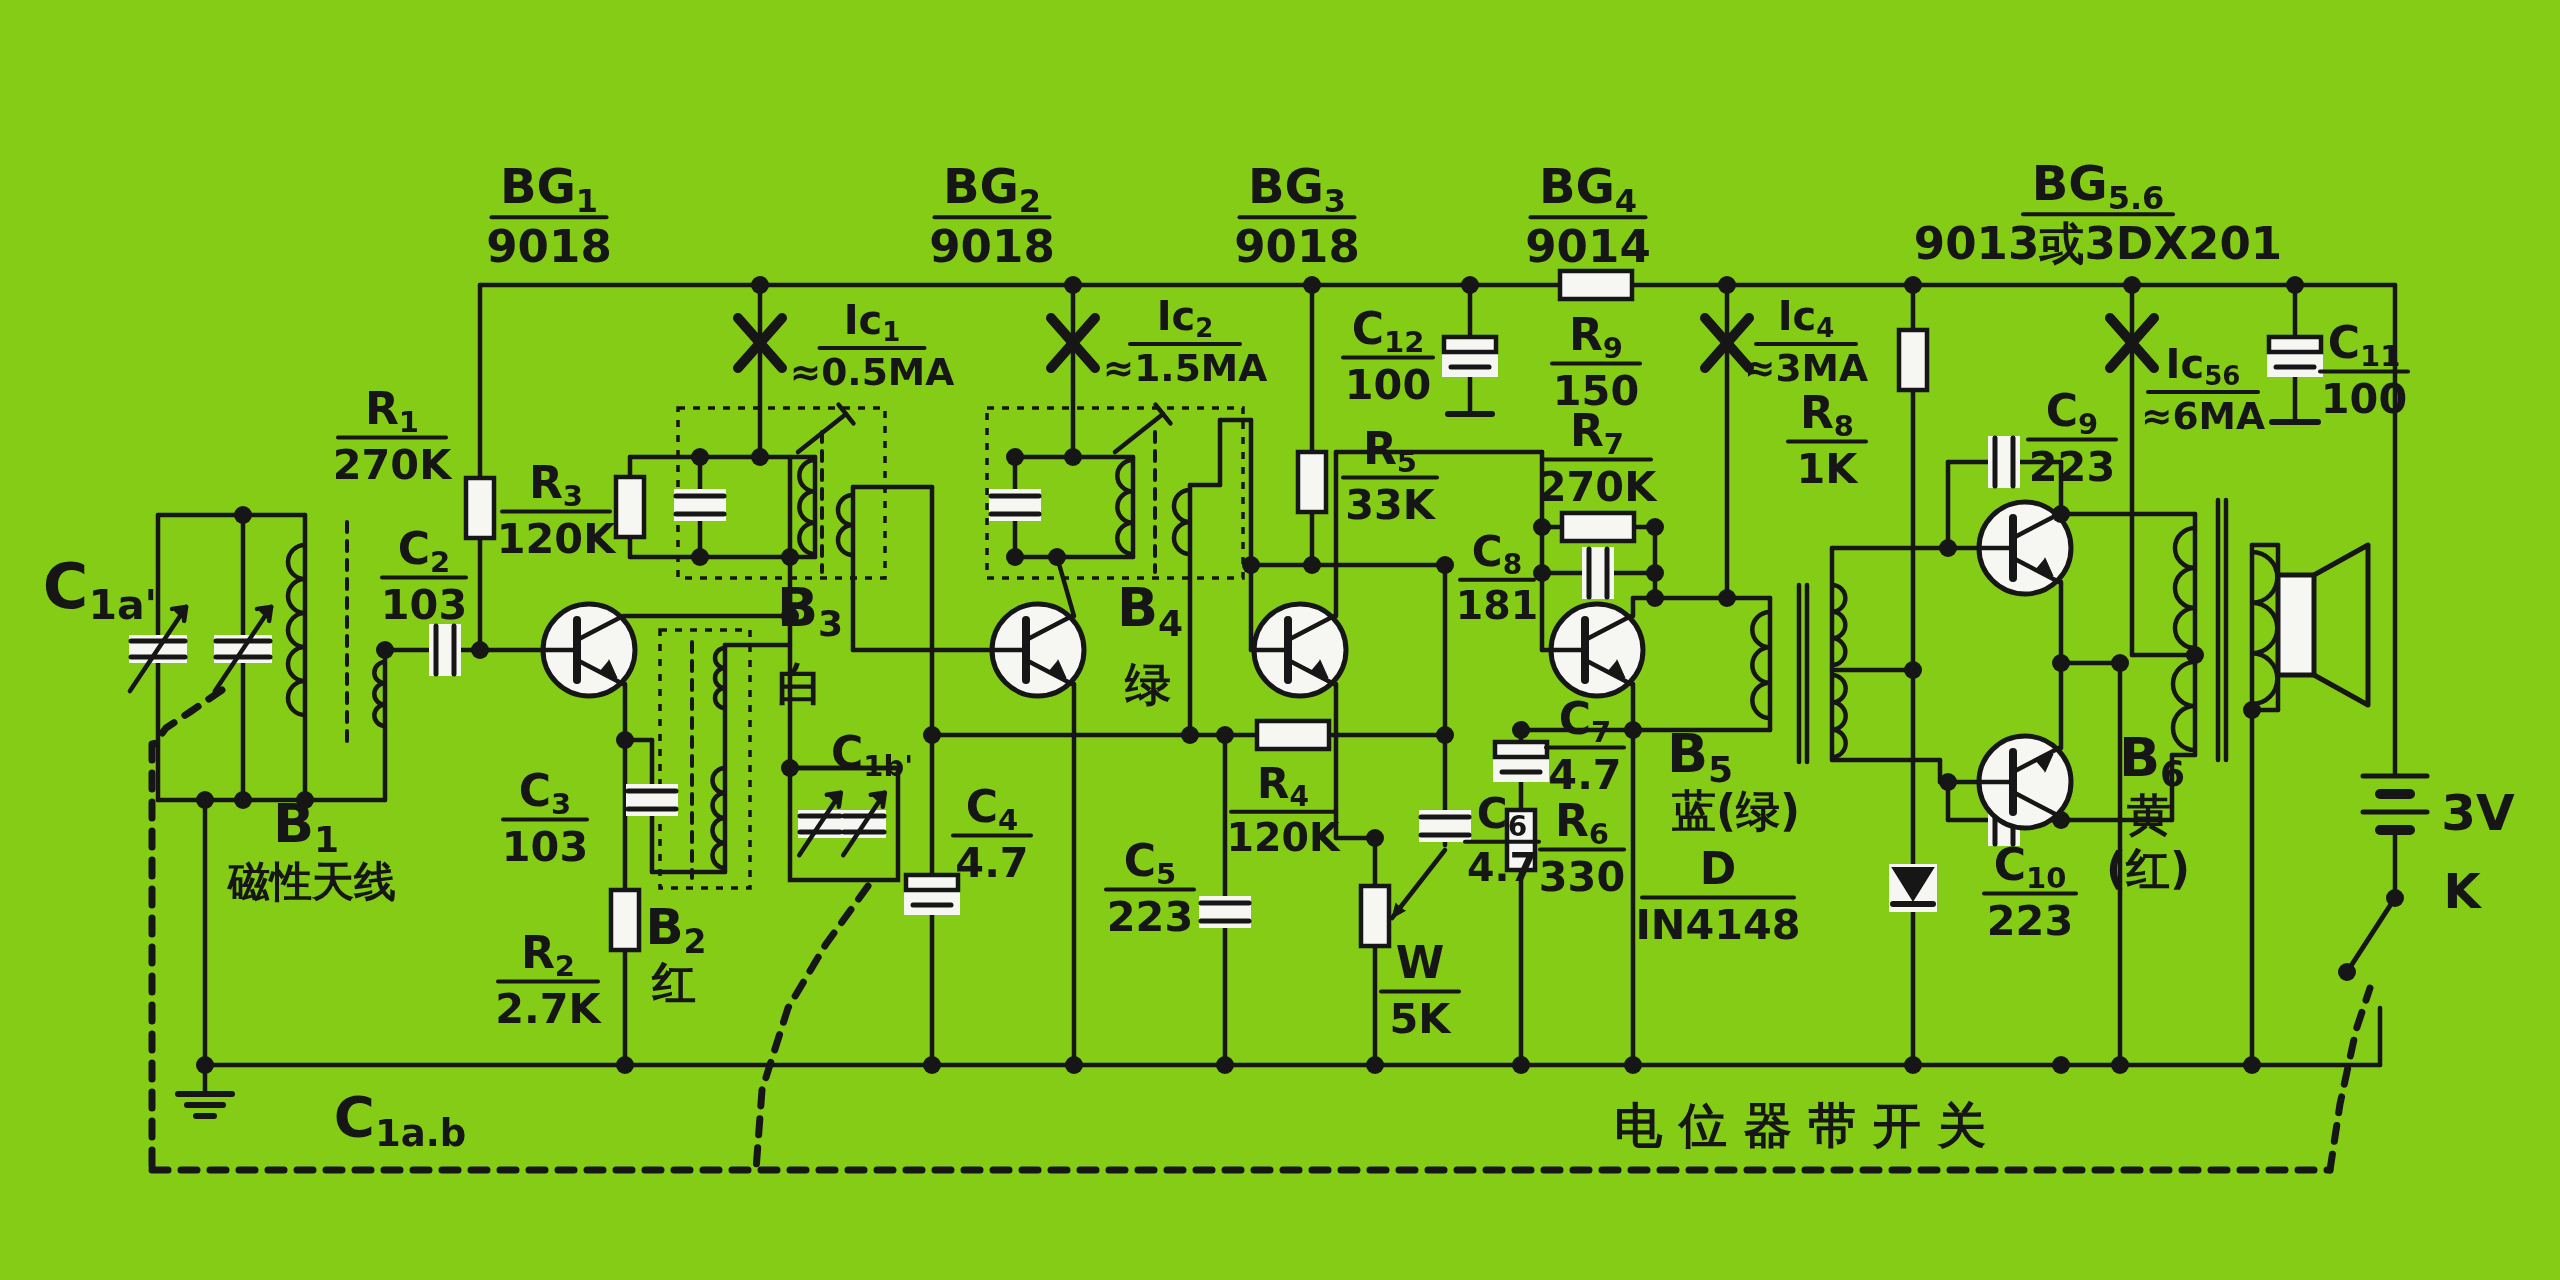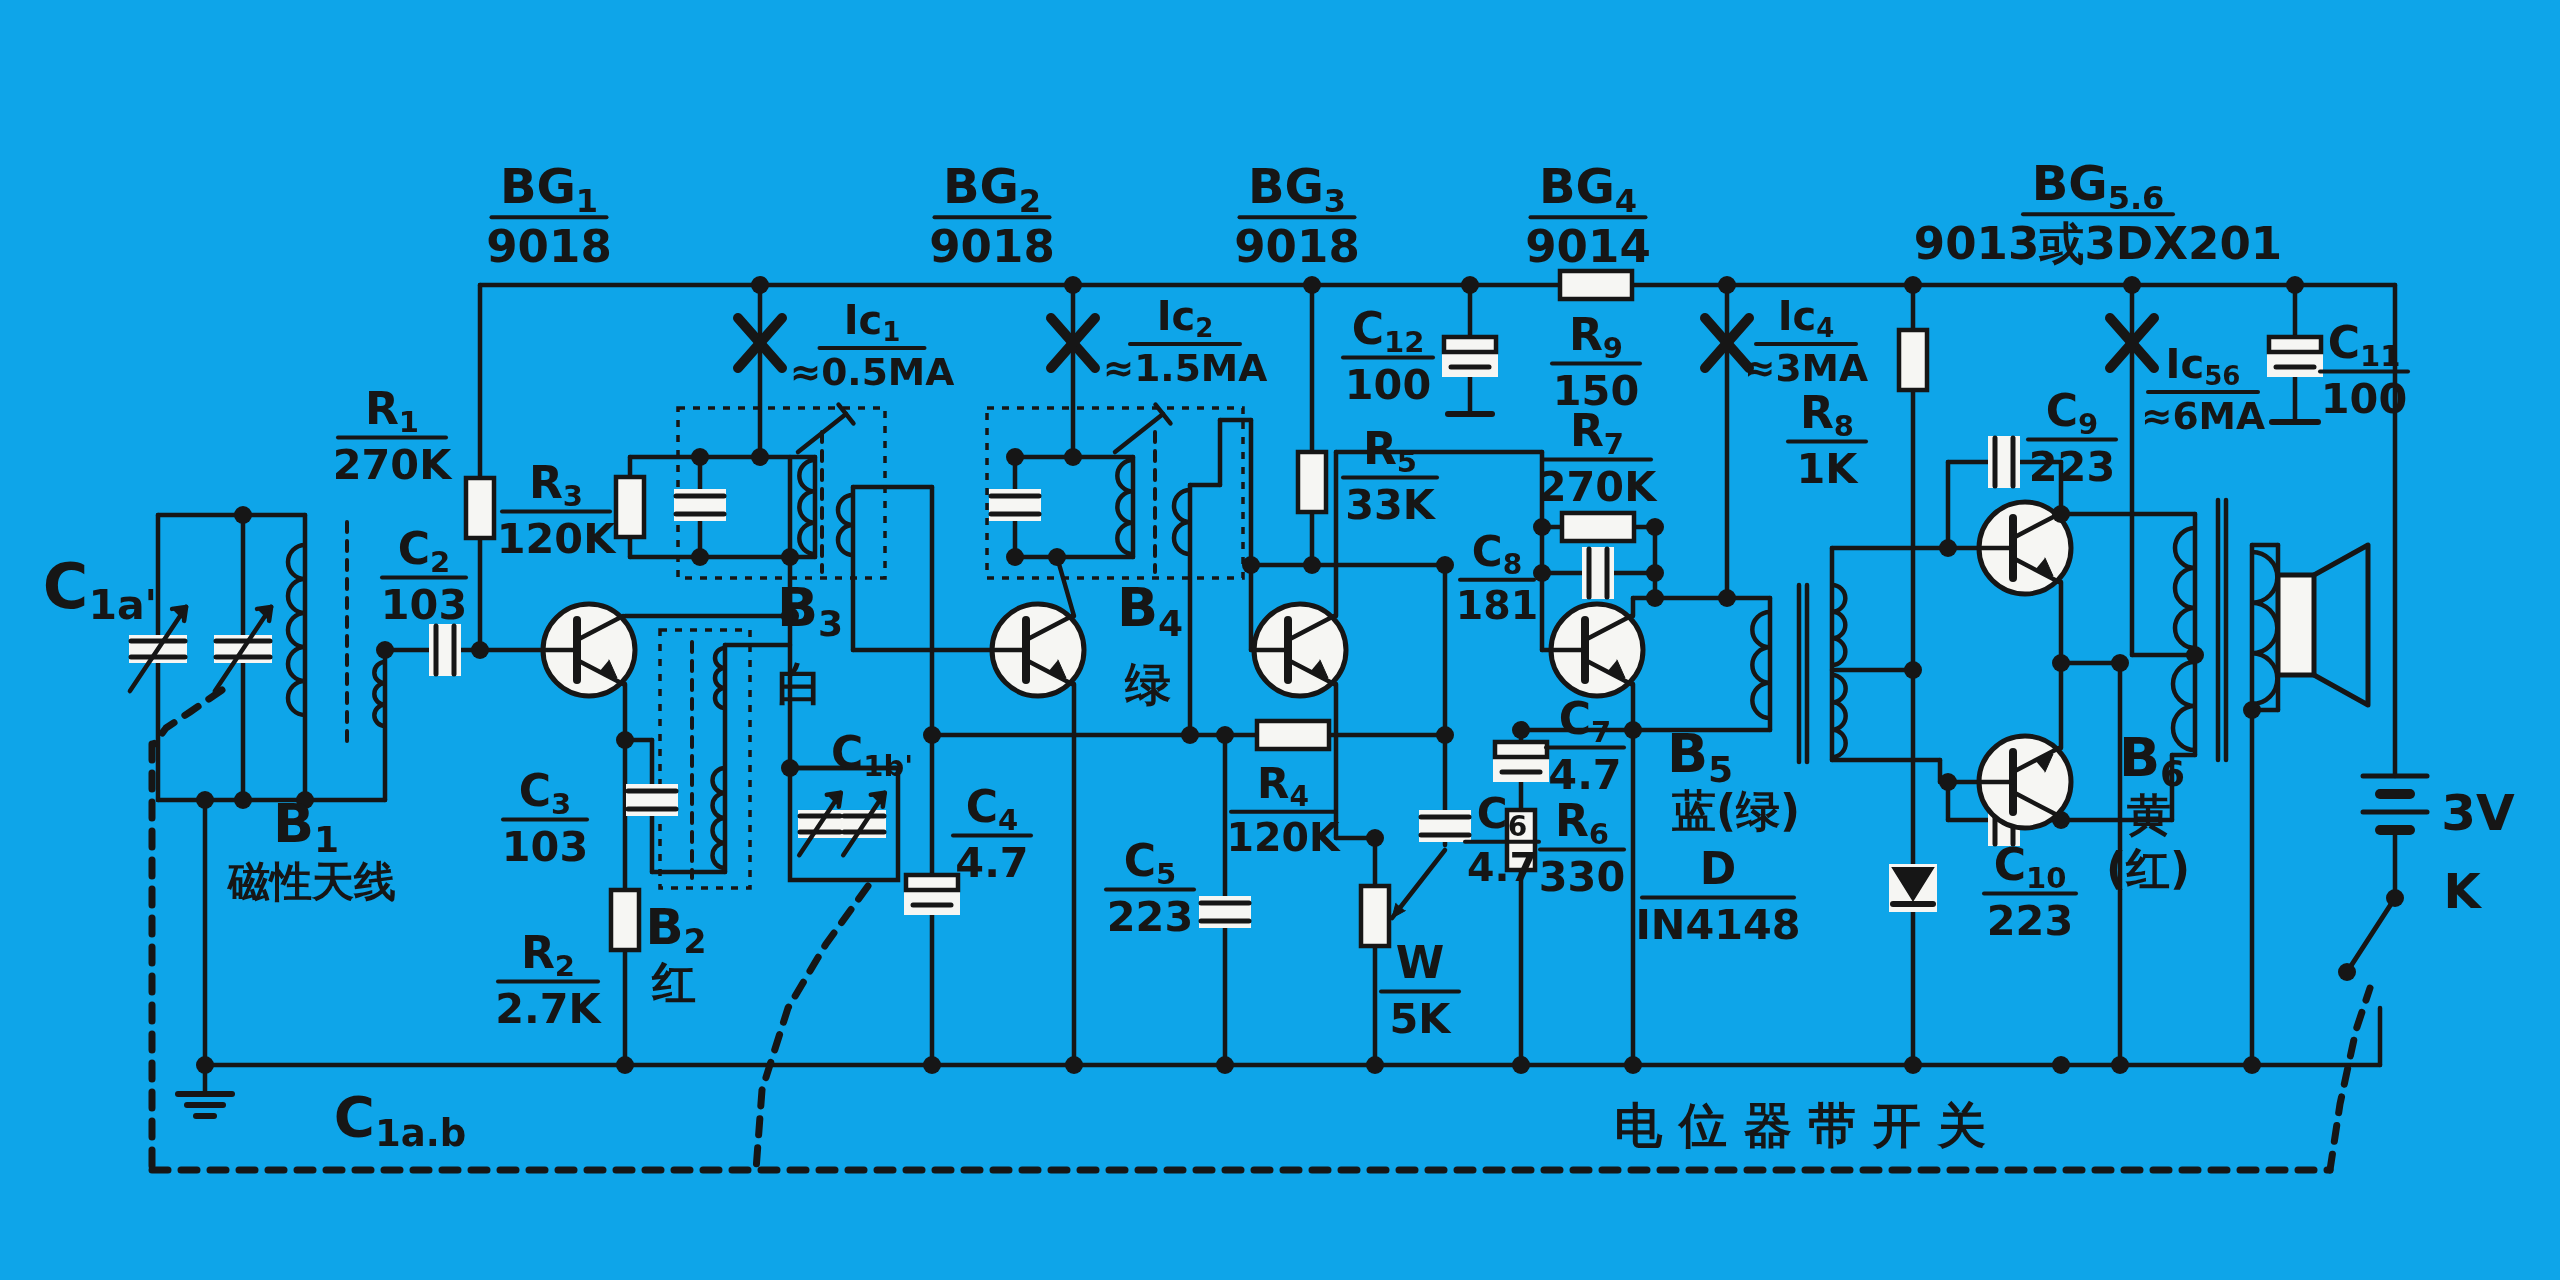--- a/index.html
+++ b/index.html
@@ -1,16 +1,16 @@
 <!DOCTYPE html>
 <html><head>
 <meta charset="utf-8">
 <style>
   html,body{margin:0;padding:0;background:#e8e8e6;}
-  .page{position:relative;width:2560px;height:1280px;background:#0ea5e9;overflow:hidden;
+  .page{position:relative;width:2560px;height:1280px;background:#84cc16;overflow:hidden;
         font-family:"DejaVu Sans","Liberation Sans",sans-serif;}
   svg{position:absolute;left:0;top:0;}
   .lbl{font-weight:bold;fill:#161616;}
 </style>
 </head>
 <body>
 
 <div class="page">
   <svg id="schematic" width="2560" height="1280" viewBox="0 0 2560 1280">
       <g>

